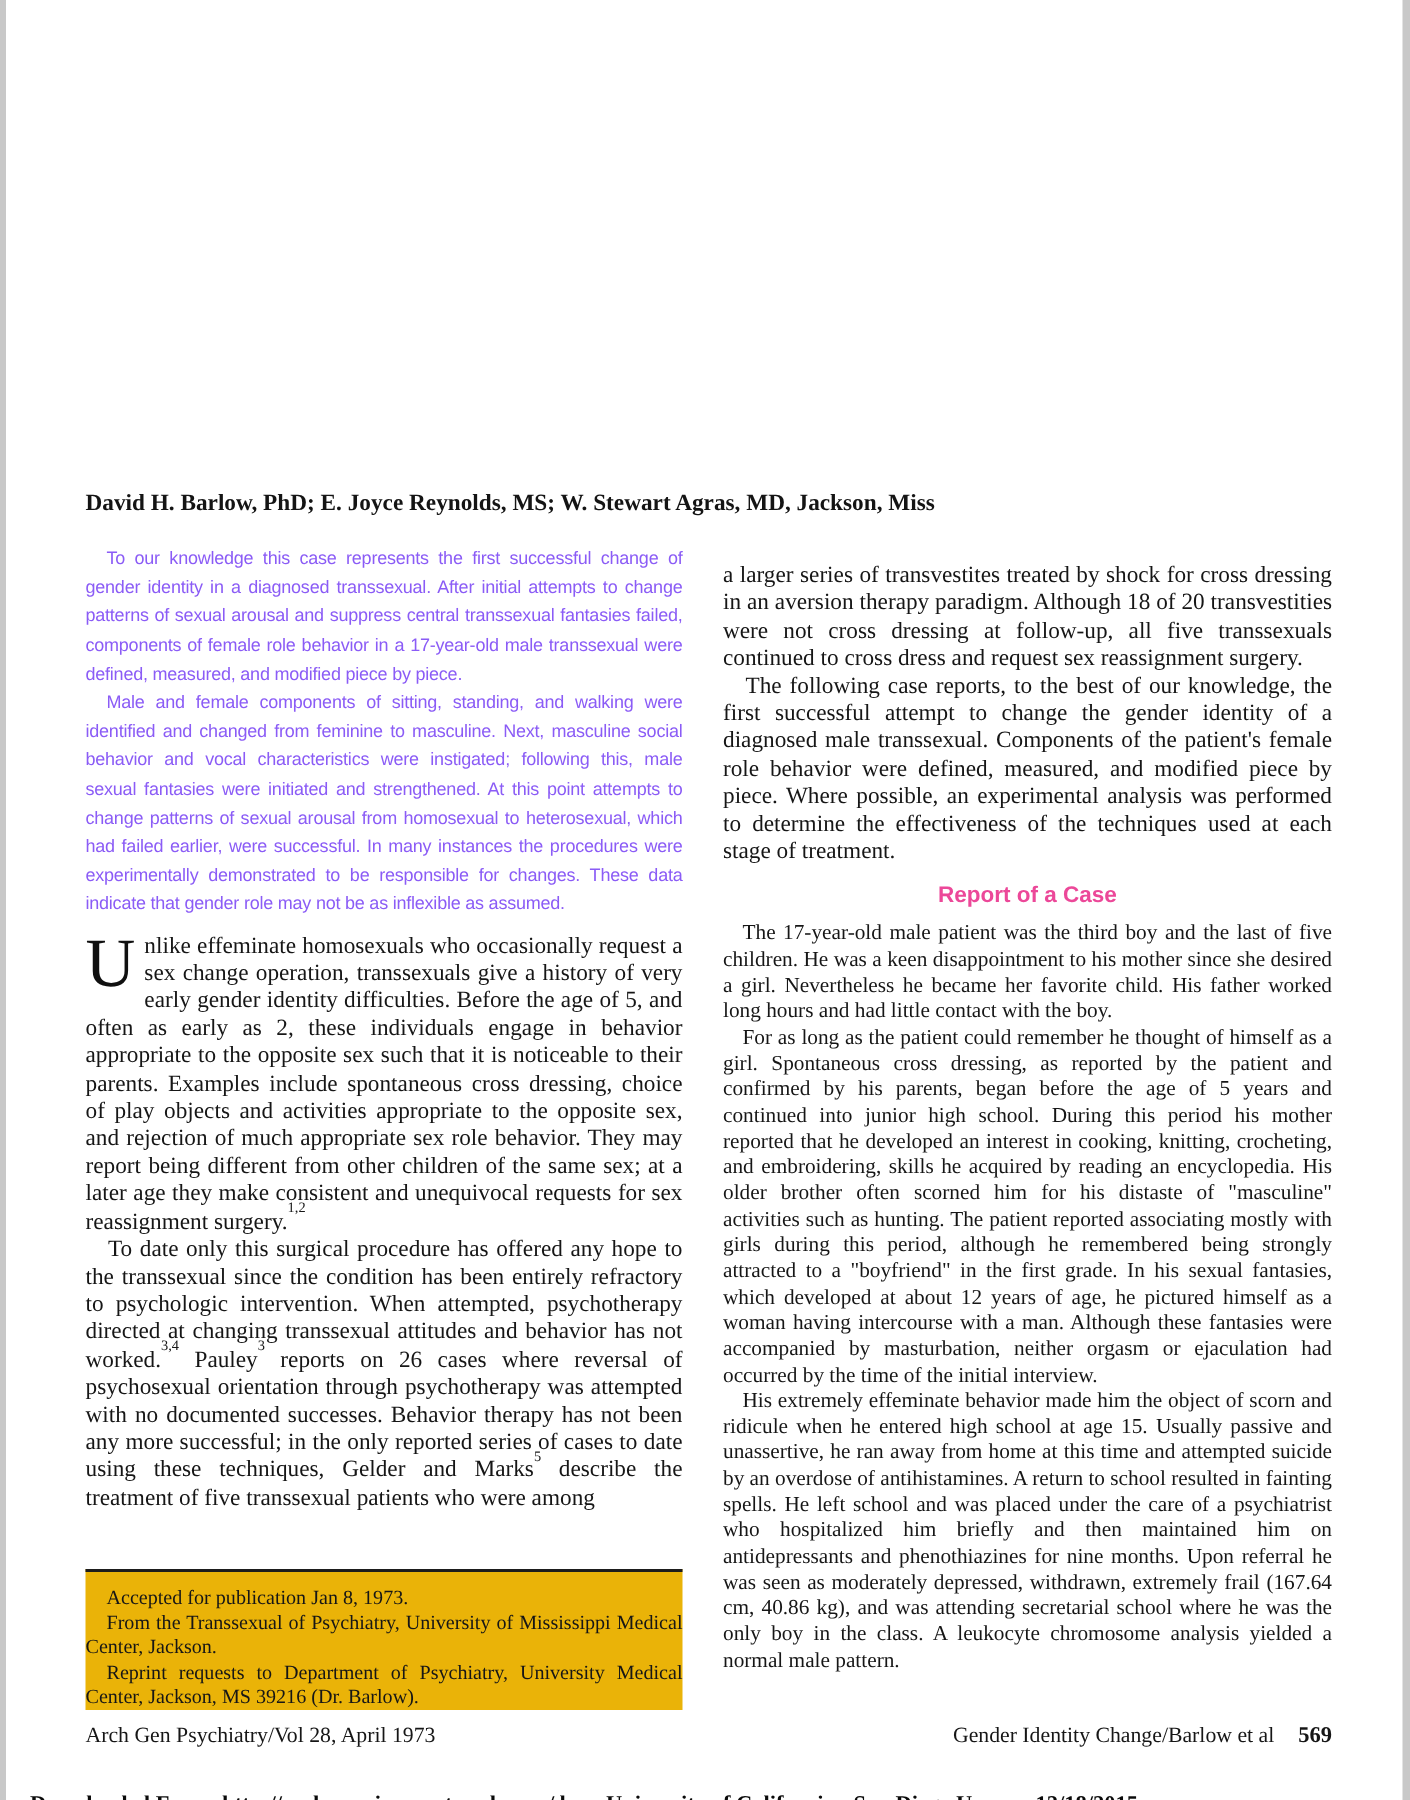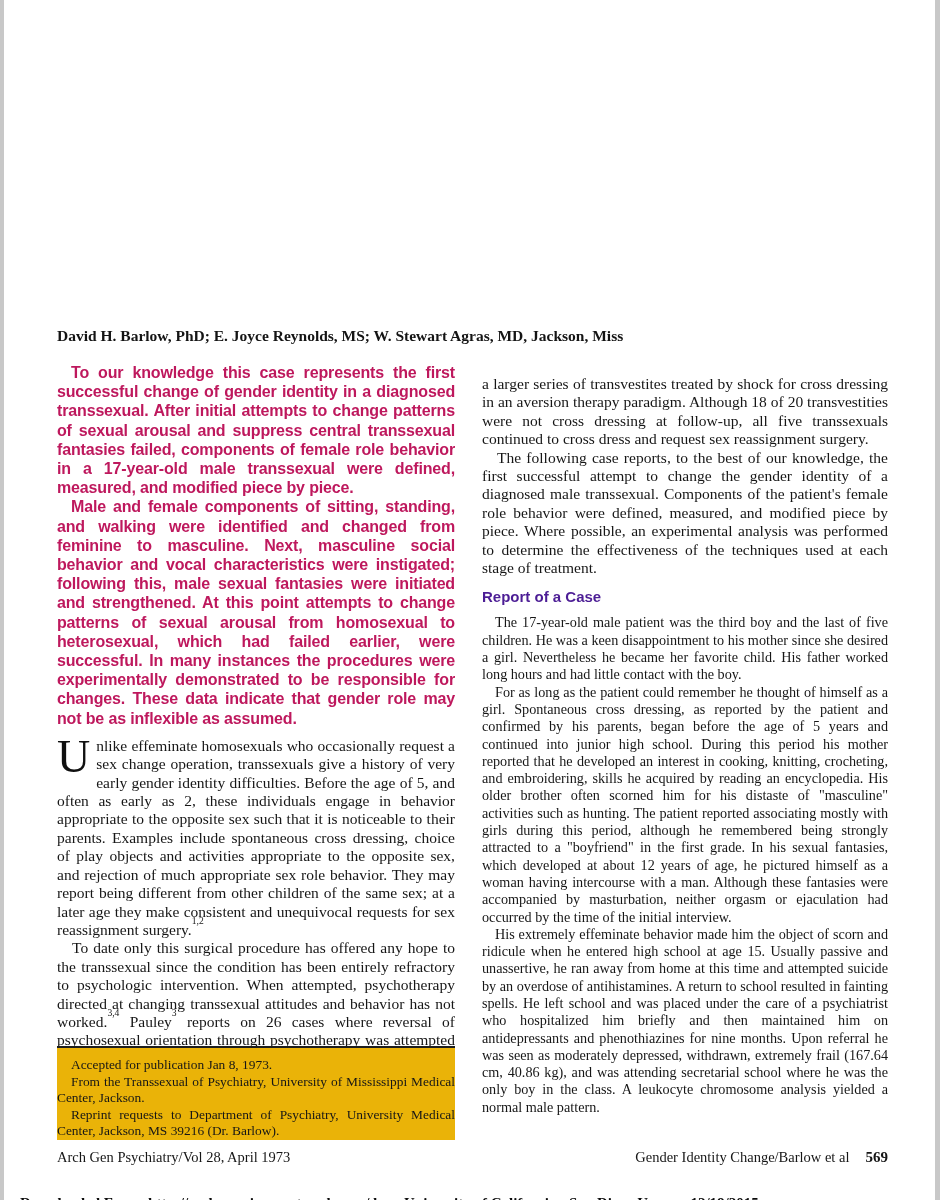--- a/index.html
+++ b/index.html
@@ -20,23 +20,23 @@
   }
   .byline {
     position:absolute; left:57px; top:308px; width:830px;
     font-size:15.5px; font-weight:600; color:#141414;margin-top:19px;
   }
 
   .col-left  { position:absolute; left:57px;  top:363px; width:398px; }
   .col-right { position:absolute; left:482px; top:363px; width:406px; }
 
   .abstract {
-    font-family:"Liberation Sans", sans-serif; font-weight:bold;
-    font-size:16px; line-height:19.2px; text-align:justify;
-    letter-spacing:-0.15px; color:#be185d;
+    font-family:"Liberation Sans", sans-serif; font-weight:normal;
+    font-size:12px; line-height:19.2px; text-align:justify;
+    letter-spacing:-0.15px; color:#8b5cf6;
   }
   .abstract p { margin:0; text-indent:14px; }
 
   .bodytext { font-size:15.5px; line-height:18.4px; text-align:justify; margin-top:9px; }
   .bodytext p { margin:0; }
   .bodytext p.indent { text-indent:15px; }
 
   .dropcap {
     float:left; font-size:46px; line-height:35px;
     padding:2px 6px 0 0; color:#101010;
@@ -47,21 +47,21 @@
     position:absolute; left:57px; top:1046px; width:398px;
     border-top:2px solid #1d1d1d; padding-top:9px;
     font-size:13.4px; line-height:16.6px; text-align:justify;
     background:#eab308;
   }
   .footnotes p { margin:0; text-indent:14px; }
 
   .col-right .bodytext { margin-top:12px; }
   .section-heading {
     font-family:"Liberation Sans", sans-serif; font-weight:bold;
-    font-size:15px; margin:11px 0 9px 0; color:#4c1d95;
+    font-size:15px; text-align:center; margin:11px 0 9px 0; color:#ec4899;
   }
   .casetext { font-size:14.2px; line-height:17.3px; text-align:justify; }
   .casetext p { margin:0; text-indent:13px; }
 
   .footer-row {
     position:absolute; left:57px; top:1149px; width:831px;
     font-size:14.5px; display:flex; justify-content:space-between; align-items:baseline;
   }
   .footer-right { display:flex; align-items:flex-end; }
   .page-number { font-weight:bold; font-size:15px; margin-left:16px; }

